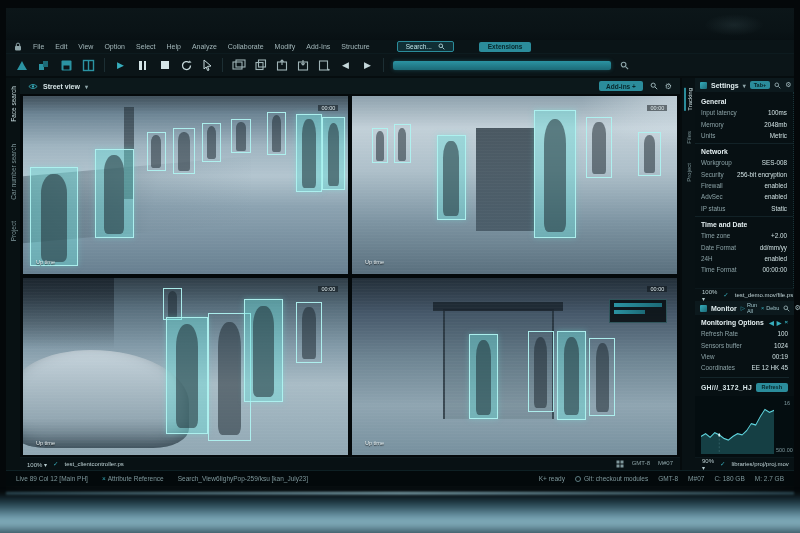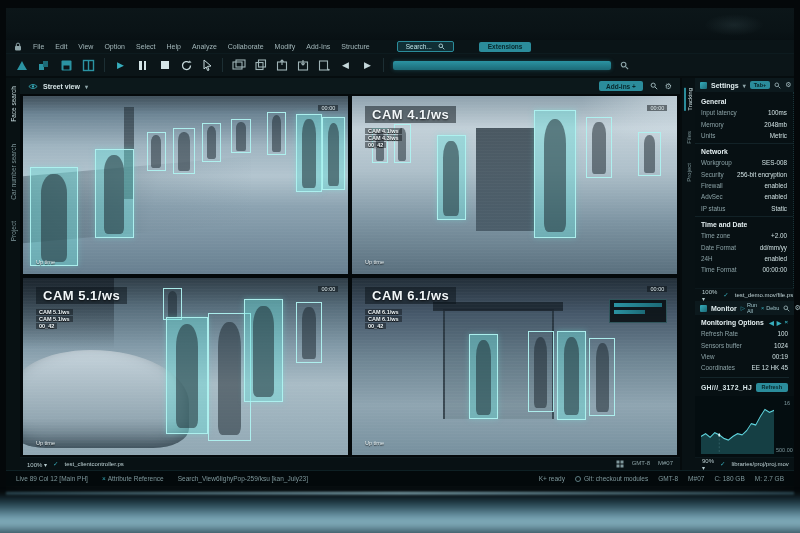--- a/index.html
+++ b/index.html
@@ -290,75 +290,51 @@
               <div class="deco d2"></div>
             </div>
             <div class="boxes">
                 <div class="bbox" style="left: 6%; top: 18%; width: 5%; height: 20%;"></div>
                 <div class="bbox" style="left: 13%; top: 16%; width: 5%; height: 22%;"></div>
                 <div class="bbox filled" style="left: 26%; top: 22%; width: 9%; height: 48%;"></div>
                 <div class="bbox filled" style="left: 56%; top: 8%; width: 13%; height: 72%;"></div>
                 <div class="bbox" style="left: 72%; top: 12%; width: 8%; height: 34%;"></div>
                 <div class="bbox" style="left: 88%; top: 20%; width: 7%; height: 25%;"></div>
               </div>
-            <div class="cam-label">
-              <div class="cam-title">CAM 4.1/ws</div>
-              <div class="cam-subs">
-                <span>CAM 4.1/ws</span>
-                <span>CAM 4.3/ws</span>
-                <span>00_42</span>
-              </div>
-            </div>
             <span class="uptime">Up time</span>
             <span class="timecode">00:00</span>
           </div>
 
           <div class="cam cam-c">
             <div class="scene">
               <div class="deco d1"></div>
               <div class="deco d2"></div>
             </div>
             <div class="boxes">
                 <div class="bbox" style="left: 43%; top: 6%; width: 6%; height: 18%;"></div>
                 <div class="bbox filled" style="left: 44%; top: 22%; width: 13%; height: 66%;"></div>
                 <div class="bbox" style="left: 57%; top: 20%; width: 13%; height: 72%;"></div>
                 <div class="bbox filled" style="left: 68%; top: 12%; width: 12%; height: 58%;"></div>
                 <div class="bbox" style="left: 84%; top: 14%; width: 8%; height: 34%;"></div>
               </div>
-            <div class="cam-label">
-              <div class="cam-title">CAM 5.1/ws</div>
-              <div class="cam-subs">
-                <span>CAM 5.1/ws</span>
-                <span>CAM 5.1/ws</span>
-                <span>00_42</span>
-              </div>
-            </div>
             <span class="uptime">Up time</span>
             <span class="timecode">00:00</span>
           </div>
 
           <div class="cam cam-d">
             <div class="scene">
               <div class="deco d1"></div>
               <div class="deco d2"></div>
             </div>
             <div class="boxes">
                 <div class="bbox filled" style="left: 36%; top: 32%; width: 9%; height: 48%;"></div>
                 <div class="bbox" style="left: 54%; top: 30%; width: 8%; height: 46%;"></div>
                 <div class="bbox filled" style="left: 63%; top: 30%; width: 9%; height: 50%;"></div>
                 <div class="bbox" style="left: 73%; top: 34%; width: 8%; height: 44%;"></div>
               </div>
-            <div class="cam-label">
-              <div class="cam-title">CAM 6.1/ws</div>
-              <div class="cam-subs">
-                <span>CAM 6.1/ws</span>
-                <span>CAM 6.1/ws</span>
-                <span>00_42</span>
-              </div>
-            </div>
             <div class="cam-widget">
                 <i></i>
                 <i></i>
               </div>
             <span class="uptime">Up time</span>
             <span class="timecode">00:00</span>
           </div>
         </div>
 
         <div class="mini-bar">

